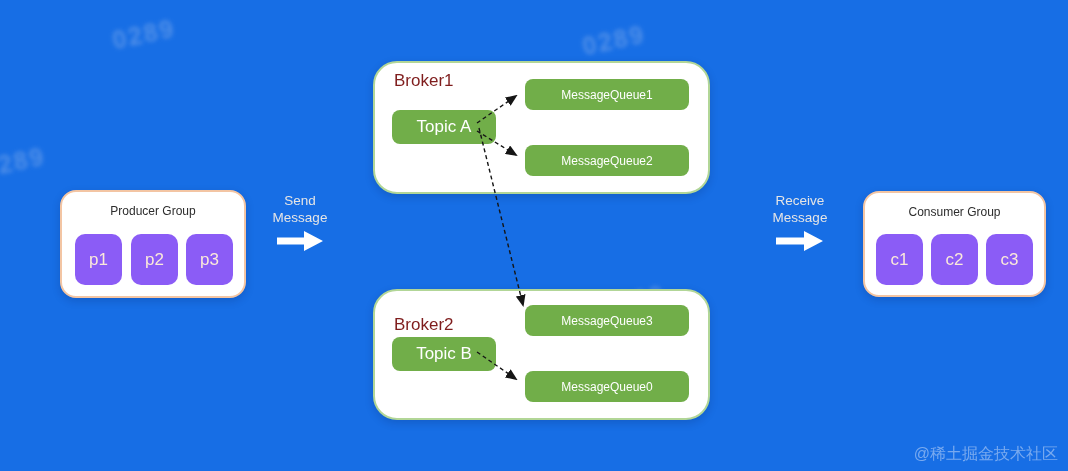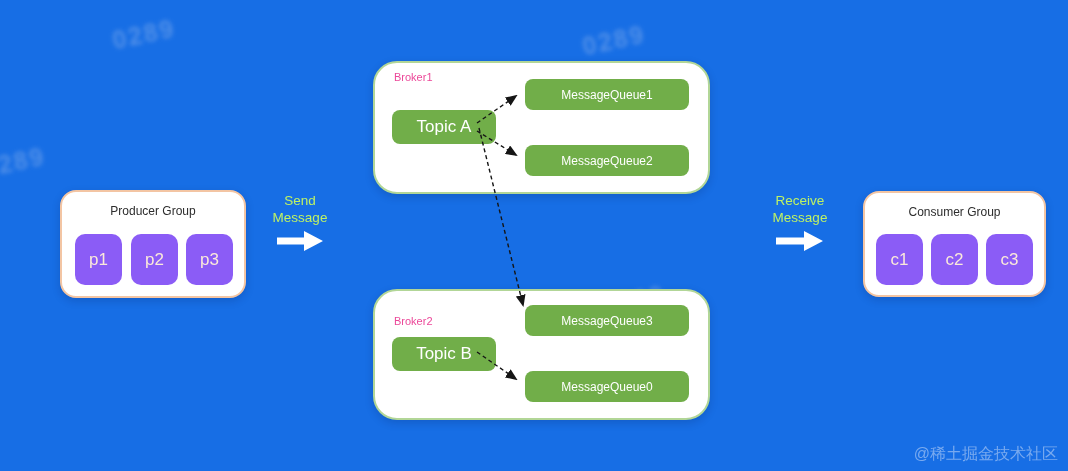--- a/index.html
+++ b/index.html
@@ -46,21 +46,21 @@
     box-shadow:0 3px 8px rgba(0,20,70,0.18);
     box-sizing:border-box;
   }
   .group-title{
     position:absolute;top:12px;left:0;width:100%;
     text-align:center;
     font-size:12px;color:#2d2d2d;
   }
   .broker-title{
     position:absolute;
-    font-size:11px;color:#ec4899;
+    font-size:17px;color:#7f1d1d;
   }
 
   
   .member-chip{
     position:absolute;
     width:47px;height:51px;
     background:#8b5cf6;
     border-radius:10px;
     display:flex;align-items:center;justify-content:center;
     font-size:17px;color:#fbe9da;
@@ -71,21 +71,21 @@
     border-radius:8px;
     display:flex;align-items:center;justify-content:center;
     color:#ffffff;
   }
   .topic-chip{width:104px;height:34px;font-size:17px;}
   .queue-chip{width:164px;height:31px;font-size:12px;}
 
   
   .flow-label{
     position:absolute;
-    color:#bef264;
+    color:#e5e5e5;
     font-size:13.5px;line-height:17px;
     text-align:center;
   }
 
   .overlay{position:absolute;left:0;top:0;pointer-events:none;}
 </style>
 </head>
 <body>
 
 <div class="canvas">

